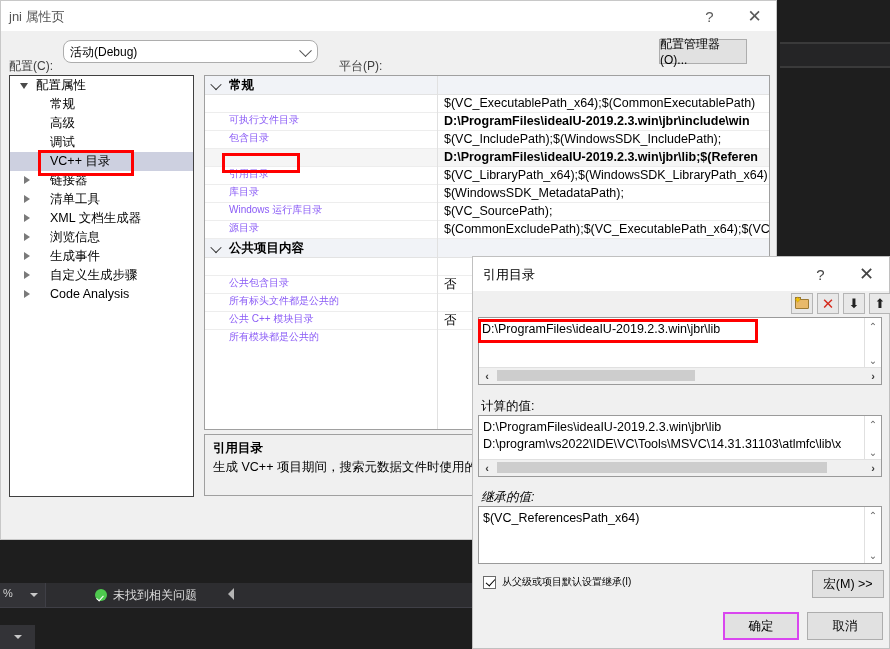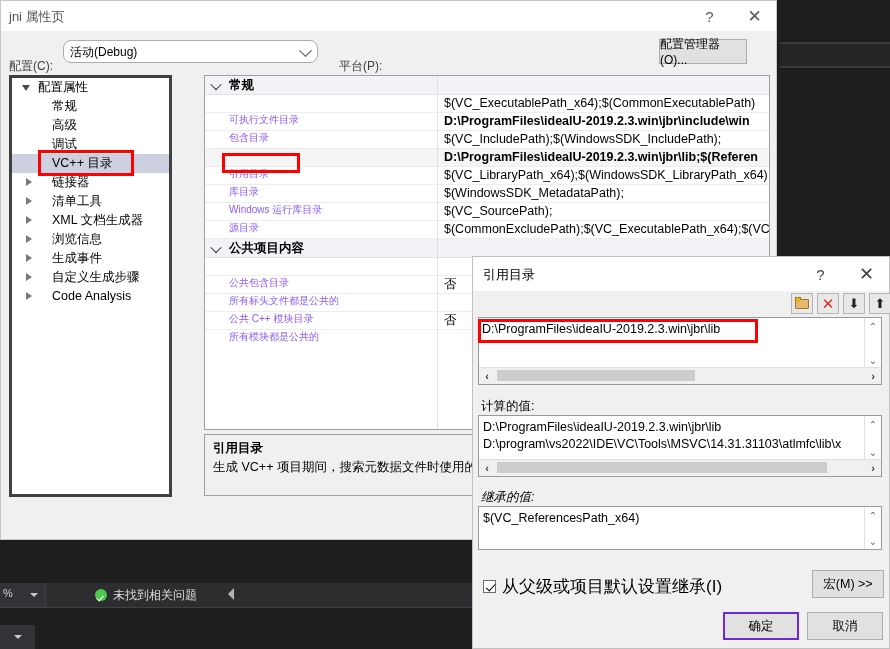--- a/index.html
+++ b/index.html
@@ -51,22 +51,22 @@
       border-right:1.4px solid #555;border-bottom:1.4px solid #555;transform:rotate(45deg) translate(-2px,-2px);}
   #cfg-combo{left:62px;width:255px;border-radius:8px;}
   #plat-combo{left:385px;width:260px;}
   #cfg-label-c{left:8px;}
   #plat-label{left:330px;margin-left:8px;}
   #cfg-mgr-btn{position:absolute;left:658px;top:7px;width:88px;height:25px;background:#e1e1e1;
       border:1px solid #adadad;box-sizing:border-box;display:flex;align-items:center;
       justify-content:center;font-size:12px;color:#000;}
 
   
-  #tree-panel{position:absolute;left:8px;top:74px;width:163px;height:422px;background:#fff;
-      border:3px solid #404040;box-sizing:border-box;overflow:hidden;}
+  #tree-panel{position:absolute;left:8px;top:74px;width:185px;height:422px;background:#fff;
+      border:1px solid #404040;box-sizing:border-box;overflow:hidden;}
   .tree-item{position:relative;height:19px;line-height:19px;font-size:12.5px;color:#000;
       white-space:nowrap;}
   .tree-item .tx{position:absolute;top:0;}
   .tw-arrow{position:absolute;width:0;height:0;}
   .tw-collapsed{border-top:4.5px solid transparent;border-bottom:4.5px solid transparent;
       border-left:6px solid #7a7a7a;left:14px;top:5px;}
   .tw-expanded{border-left:4.5px solid transparent;border-right:4.5px solid transparent;
       border-top:6px solid #4a4a4a;left:10px;top:7px;}
   .tree-item.sel{background:#cdd0e0;}
 
@@ -138,37 +138,37 @@
       justify-content:center;color:#3a3a3a;font-size:11px;font-weight:bold;}
   .hsb .lf{left:0;} .hsb .rt{right:0;}
   .hsb .thumb{position:absolute;left:18px;top:2px;height:11px;background:#cdcdcd;}
 
   .dlg-lbl{position:absolute;font-size:12.5px;color:#000;}
   #lbl-evaluated{left:481px;top:398px;}
   #eval-box{position:absolute;left:478px;top:415px;width:404px;height:62px;background:#fff;
       border:1px solid #9a9a9a;box-sizing:border-box;}
   .eval-line{position:absolute;left:4px;font-size:12.5px;color:#000;white-space:nowrap;}
   #lbl-inherited{left:481px;top:489px;font-style:italic;}
-  #inh-box{position:absolute;left:478px;top:506px;width:404px;height:44px;background:#fff;
+  #inh-box{position:absolute;left:478px;top:506px;width:404px;height:58px;background:#fff;
       border:1px solid #9a9a9a;box-sizing:border-box;}
   #inh-line{position:absolute;left:4px;top:4px;font-size:12.5px;color:#000;white-space:nowrap;}
 
   #inherit-check{position:absolute;left:483px;top:575px;display:flex;align-items:center;gap:6px;}
   .cbox{width:13px;height:13px;background:#fff;border:1px solid #6b6b6b;box-sizing:border-box;
       position:relative;flex:none;}
   .cbox.on:after{content:"";position:absolute;left:3.5px;top:0.5px;width:4px;height:8px;
       border:solid #000;border-width:0 1.6px 1.6px 0;transform:rotate(42deg);}
-  #inherit-check .lbl{font-size:17px;color:#000;white-space:nowrap;}
+  #inherit-check .lbl{font-size:10px;color:#000;white-space:nowrap;}
   #macro-btn{position:absolute;left:812px;top:570px;width:72px;height:28px;background:#e1e1e1;
       border:1px solid #adadad;box-sizing:border-box;display:flex;align-items:center;
       justify-content:center;font-size:12.5px;color:#000;}
   .dlg-btn{position:absolute;top:612px;width:76px;height:28px;background:#e1e1e1;
       border:1px solid #adadad;box-sizing:border-box;display:flex;align-items:center;
       justify-content:center;font-size:12.5px;color:#000;}
-  #ok-btn{left:723px;border:2px solid #6d28d9;background:#e1e1e1;}
+  #ok-btn{left:723px;border:2px solid #d946ef;background:#e1e1e1;}
   #cancel-btn{left:807px;}
 </style>
 </head>
 <body>
 
 <div id="vs-backdrop">
   <div class="vs-sep" style="top:42px;"></div>
   <div class="vs-band" style="top:44px;height:22px;"></div>
   <div class="vs-sep" style="top:66px;"></div>
 </div>

